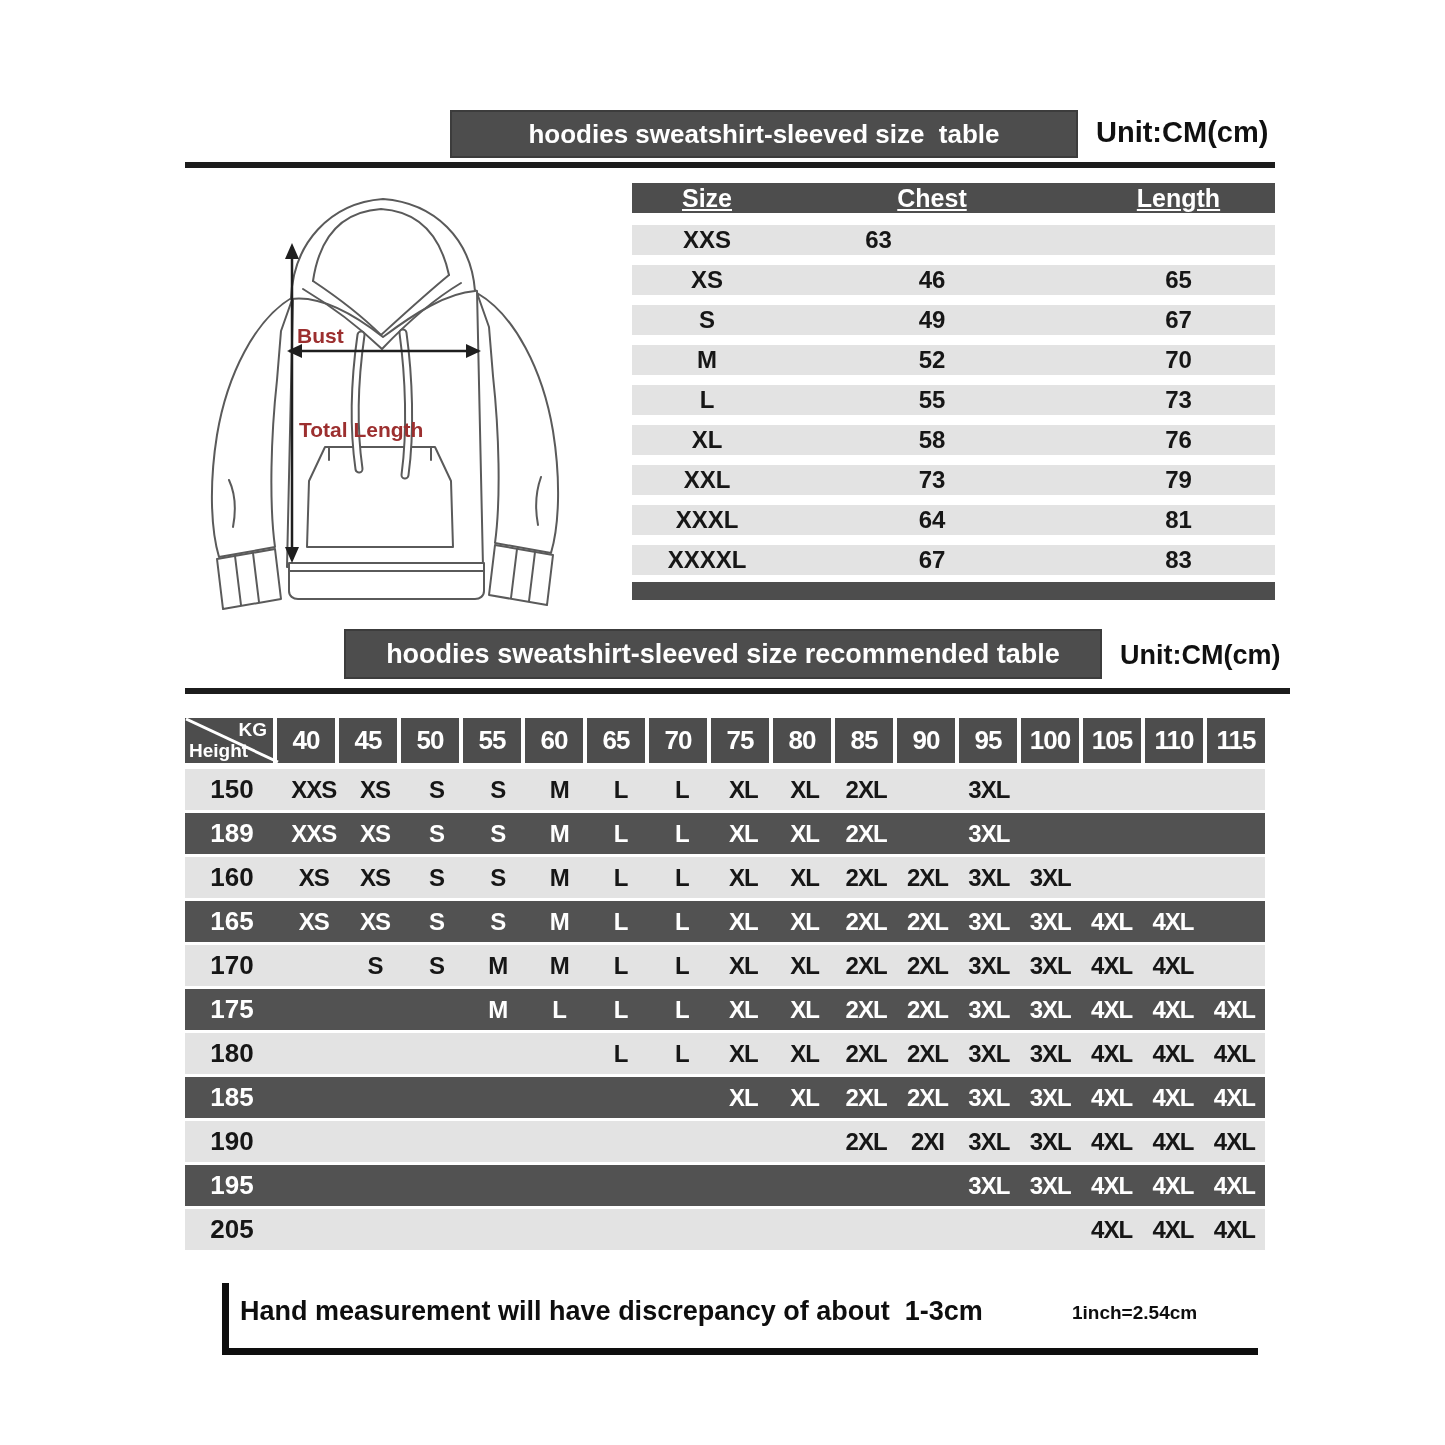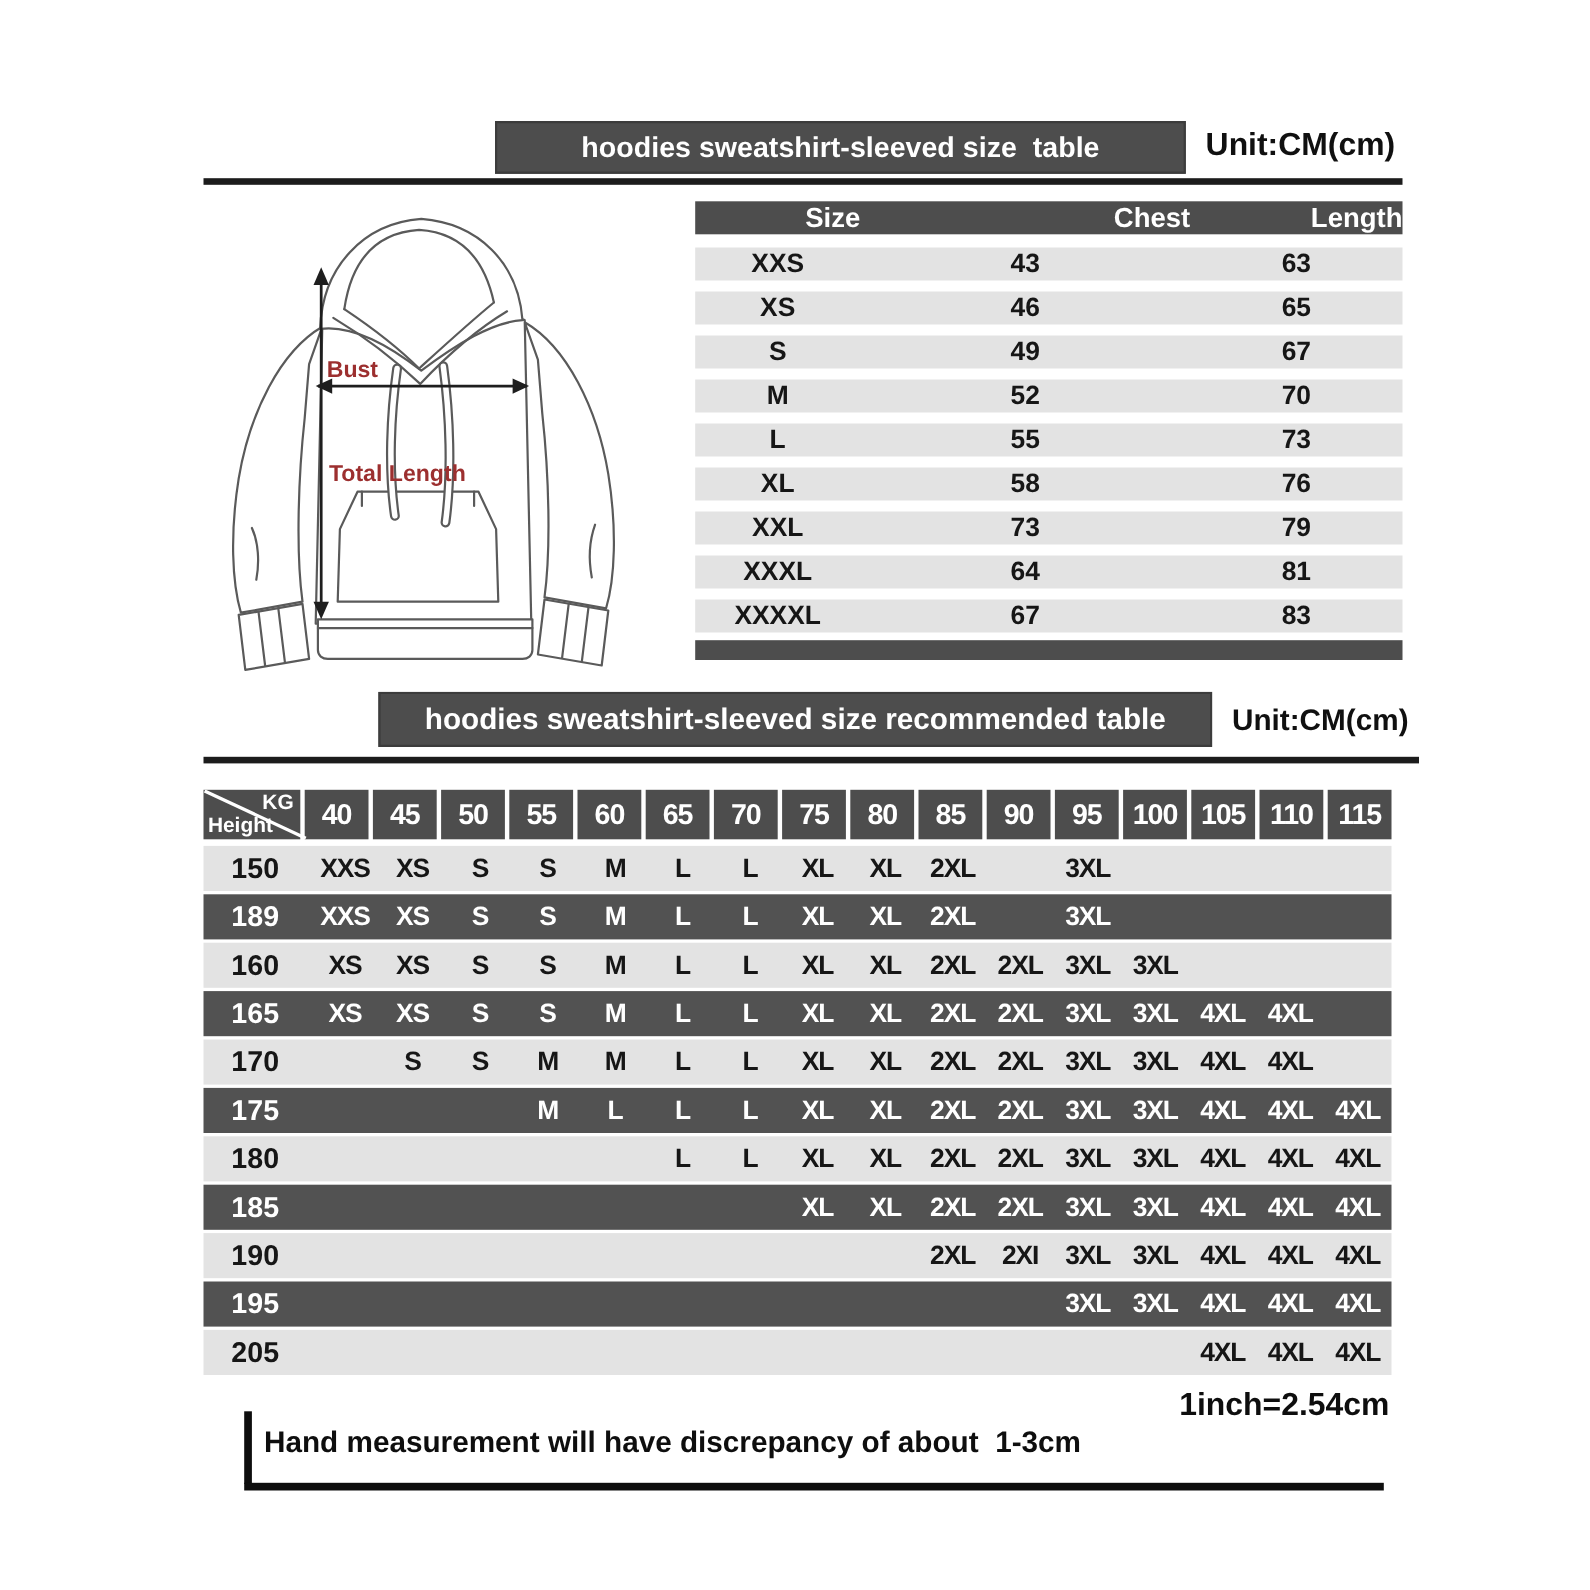--- a/index.html
+++ b/index.html
@@ -24,21 +24,21 @@
   .unit{position:absolute;color:#101010;white-space:pre;}
   #unit1{left:1096px;top:116px;font-size:29px;}
   #unit2{left:1120px;top:640px;font-size:27px;}
   .hline{position:absolute;background:#1c1c1c;}
   #hline1{left:185px;top:162px;width:1090px;height:6px;}
   #hline2{left:185px;top:688px;width:1105px;height:6px;}
 
   
   #size-table{position:absolute;left:632px;top:183px;width:643px;}
   .st-header{display:flex;height:30px;background:var(--dark);margin-bottom:12px;}
-  .st-hcell{color:#fff;font-size:25px;line-height:30px;text-align:right;}
+  .st-hcell{color:#fff;font-size:25px;line-height:30px;text-align:center;text-decoration:underline;}
   .st-row{display:flex;height:30px;background:var(--light);margin-bottom:10px;}
   .st-cell{font-size:24px;line-height:30px;text-align:center;color:var(--ink);}
   .c0{width:150px;} .c1{width:300px;} .c2{width:193px;}
   .st-footer-bar{height:18px;background:var(--dark);margin-top:-3px;}
 
   
   #matrix{position:absolute;left:185px;top:718px;width:1080px;}
   .mx-header{display:flex;gap:4px;height:45px;margin-bottom:6px;}
   .mx-corner{width:88px;flex:none;background:var(--dark);position:relative;}
   .mx-corner svg{position:absolute;left:0;top:0;}
@@ -52,21 +52,21 @@
   .mx-label{width:94px;margin-right:4px;flex:none;text-align:center;font-size:26px;}
   .mx-cell{flex:1;text-align:center;font-size:24px;letter-spacing:-1px;white-space:nowrap;}
 
   
   #hoodie{position:absolute;left:175px;top:185px;width:420px;height:430px;}
 
   
   #f-vline{position:absolute;left:222px;top:1283px;width:7px;height:66px;background:#0e0e0e;}
   #f-hline{position:absolute;left:222px;top:1348px;width:1036px;height:7px;background:#0e0e0e;}
   #f-note{position:absolute;left:240px;top:1296px;font-size:27px;color:#0e0e0e;white-space:pre;}
-  #f-conv{position:absolute;left:1072px;top:1261px;font-size:29px;color:#0e0e0e;white-space:pre;}
+  #f-conv{position:absolute;left:1072px;top:1302px;font-size:19px;color:#0e0e0e;white-space:pre;}
 </style>
 </head>
 <body>
 
 <div id="stage">
 
   <div id="title1" class="title-bar">hoodies sweatshirt-sleeved size  table</div>
   <div id="unit1" class="unit">Unit:CM(cm)</div>
   <div id="hline1" class="hline"></div>
 
@@ -135,21 +135,20 @@
 
   <div id="size-table">
     <div class="st-header" id="st-header">
         <div class="st-hcell c0">Size</div>
         <div class="st-hcell c1">Chest</div>
         <div class="st-hcell c2">Length</div>
       </div>
     <div id="st-rows">
         <div class="st-row">
           <div class="st-cell c0">XXS</div>
-          <div class="st-cell c1">43</div>
           <div class="st-cell c2">63</div>
         </div>
         <div class="st-row">
           <div class="st-cell c0">XS</div>
           <div class="st-cell c1">46</div>
           <div class="st-cell c2">65</div>
         </div>
         <div class="st-row">
           <div class="st-cell c0">S</div>
           <div class="st-cell c1">49</div>

